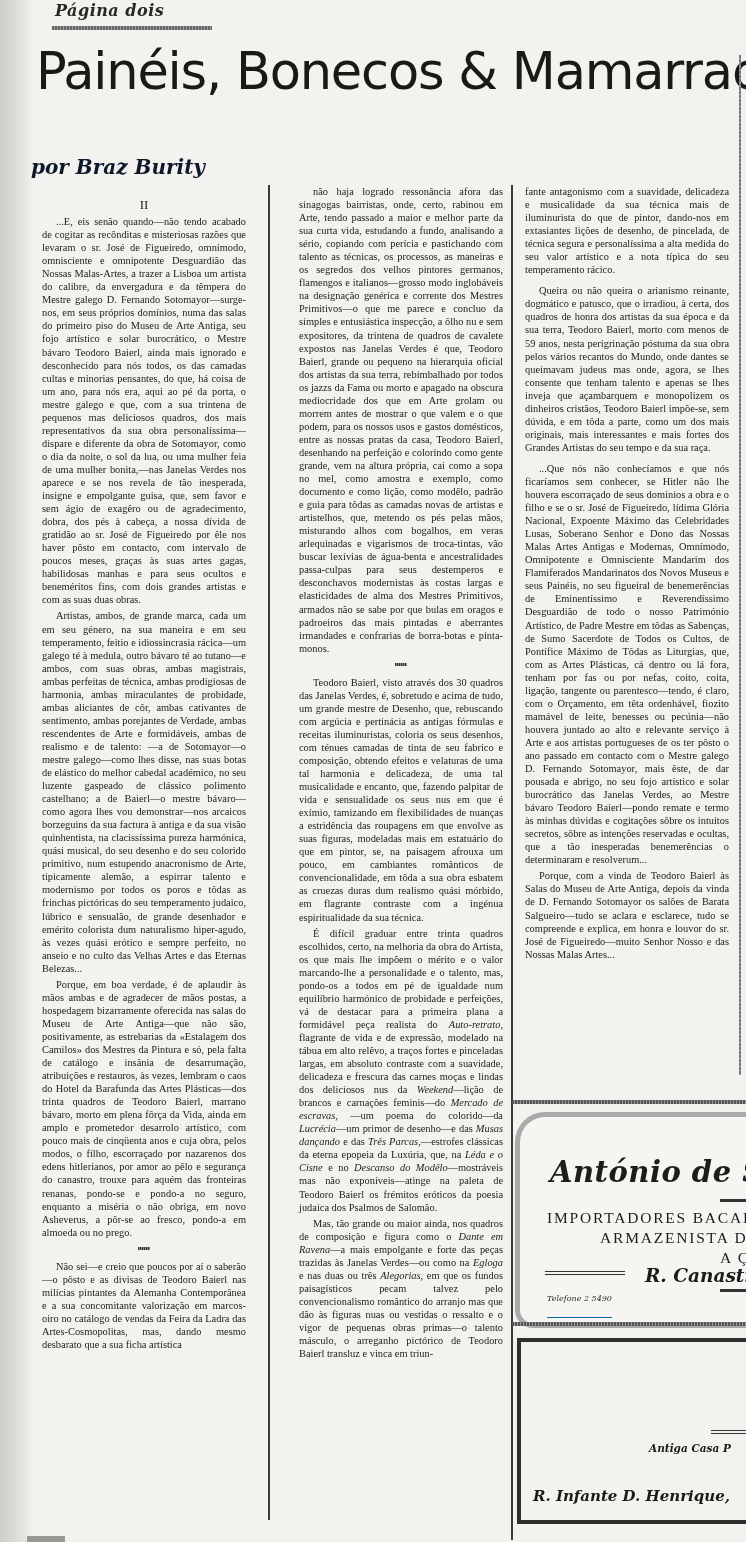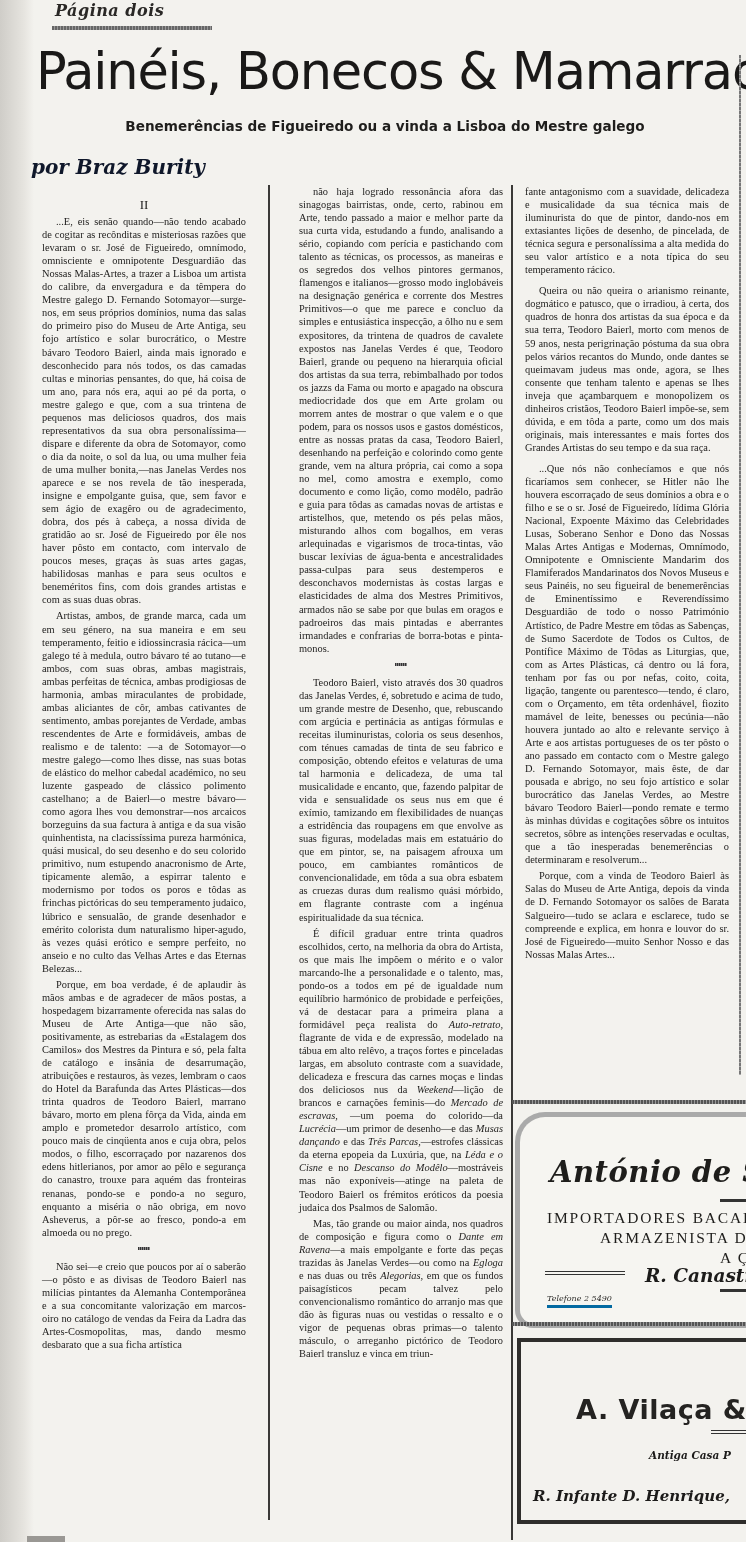--- a/index.html
+++ b/index.html
@@ -44,45 +44,44 @@
     background:repeating-linear-gradient(90deg,#555 0 2px,#999 2px 3px);}
   .ad1{position:absolute;left:515px;top:1112px;width:240px;height:206px;
     border-top:5px solid #aaa;border-left:5px solid #aaa;border-bottom:5px solid #aaa;
     border-radius:30px 0 0 18px;background:#f6f5f1;}
   .ad1-name{position:absolute;left:30px;top:38px;font-family:"DejaVu Serif",serif;font-style:italic;
     font-weight:bold;font-size:29px;color:#1e1d1b;white-space:nowrap;letter-spacing:0.5px;}
   .ad1-rule{position:absolute;height:3px;background:#333;}
   .ad1-line{position:absolute;font-family:"Liberation Serif",serif;font-size:15.5px;letter-spacing:1.8px;
     white-space:nowrap;color:#1e1d1b;}
   .ad1-phone{position:absolute;left:27px;top:177px;font-family:"DejaVu Serif",serif;font-style:italic;
-    font-size:8px;color:#2d2c2a;border-bottom:3px solid #0369a1;padding-bottom:2px;}
+    font-size:8px;color:#2d2c2a;border-bottom:1px solid #0369a1;padding-bottom:14px;}
   .ad1-addr{position:absolute;left:125px;top:243px;font-family:"DejaVu Serif",serif;font-style:italic;
     font-weight:bold;font-size:18.5px;white-space:nowrap;}
   .ad2{position:absolute;left:517px;top:1338px;width:240px;height:178px;
     border-top:4px solid #2f2e2c;border-left:4px solid #2f2e2c;border-bottom:4px solid #2f2e2c;}
   .ad2-name{position:absolute;left:55px;top:52px;font-family:"DejaVu Sans",sans-serif;font-weight:bold;
     font-size:27px;white-space:nowrap;letter-spacing:0.5px;color:#242321;}
   .ad2-sub{position:absolute;left:128px;top:100px;font-family:"DejaVu Serif",serif;font-style:italic;
-    font-weight:bold;font-size:10.5px;white-space:nowrap;margin-top:7px;}
+    font-weight:bold;font-size:10.5px;white-space:nowrap;}
   .ad2-addr{position:absolute;left:12px;top:145px;font-family:"DejaVu Serif",serif;font-style:italic;
     font-weight:bold;font-size:15px;white-space:nowrap;}
   .gray-block{position:absolute;left:27px;top:1536px;width:38px;height:6px;background:#9a9894;}
 </style>
 </head>
 <body>
 
 <div class="left-shade"></div>
 
 <div class="page-label">Página dois</div>
 <div class="page-label-rule"></div>
 
 <h1 class="headline" style="margin:0;">Painéis, Bonecos &amp; Mamarrachos</h1>
 
 <div class="subhead">
-  <div>Benemerências de Figueiredo ou a vinda a Lisboa do Mestre galego</div>
 </div>
 
 <div class="byline">por Braz Burity</div>
 
 <div class="page-edge-rule"></div>
 
 <div class="vrule vrule1"></div>
 <div class="vrule vrule2"></div>
 
 <div class="col col1">
@@ -122,19 +121,18 @@
   <div class="ad1-rule" style="left:27px;top:150px;width:0;"></div>
   <div style="position:absolute;left:22px;top:176px;width:80px;height:1px;"></div>
   <div style="position:absolute;left:25px;top:153px;"></div>
   <div class="ad1-addr" style="top:148px;">R. Canastras</div>
   <div style="position:absolute;left:25px;top:154px;width:80px;height:2px;border-top:1px solid #333;border-bottom:1px solid #333;"></div>
 </div>
 
 <div class="ad-sep" style="top:1322px;"></div>
 
 <div class="ad2">
-  <div class="ad2-name">A. Vilaça &amp;</div>
   <div style="position:absolute;left:190px;top:88px;width:50px;height:2px;border-top:1px solid #333;border-bottom:1px solid #333;"></div>
   <div class="ad2-sub">Antiga Casa P</div>
   <div class="ad2-addr">R. Infante D. Henrique,</div>
 </div>
 
 <div class="gray-block"></div>
 
 </body></html>

